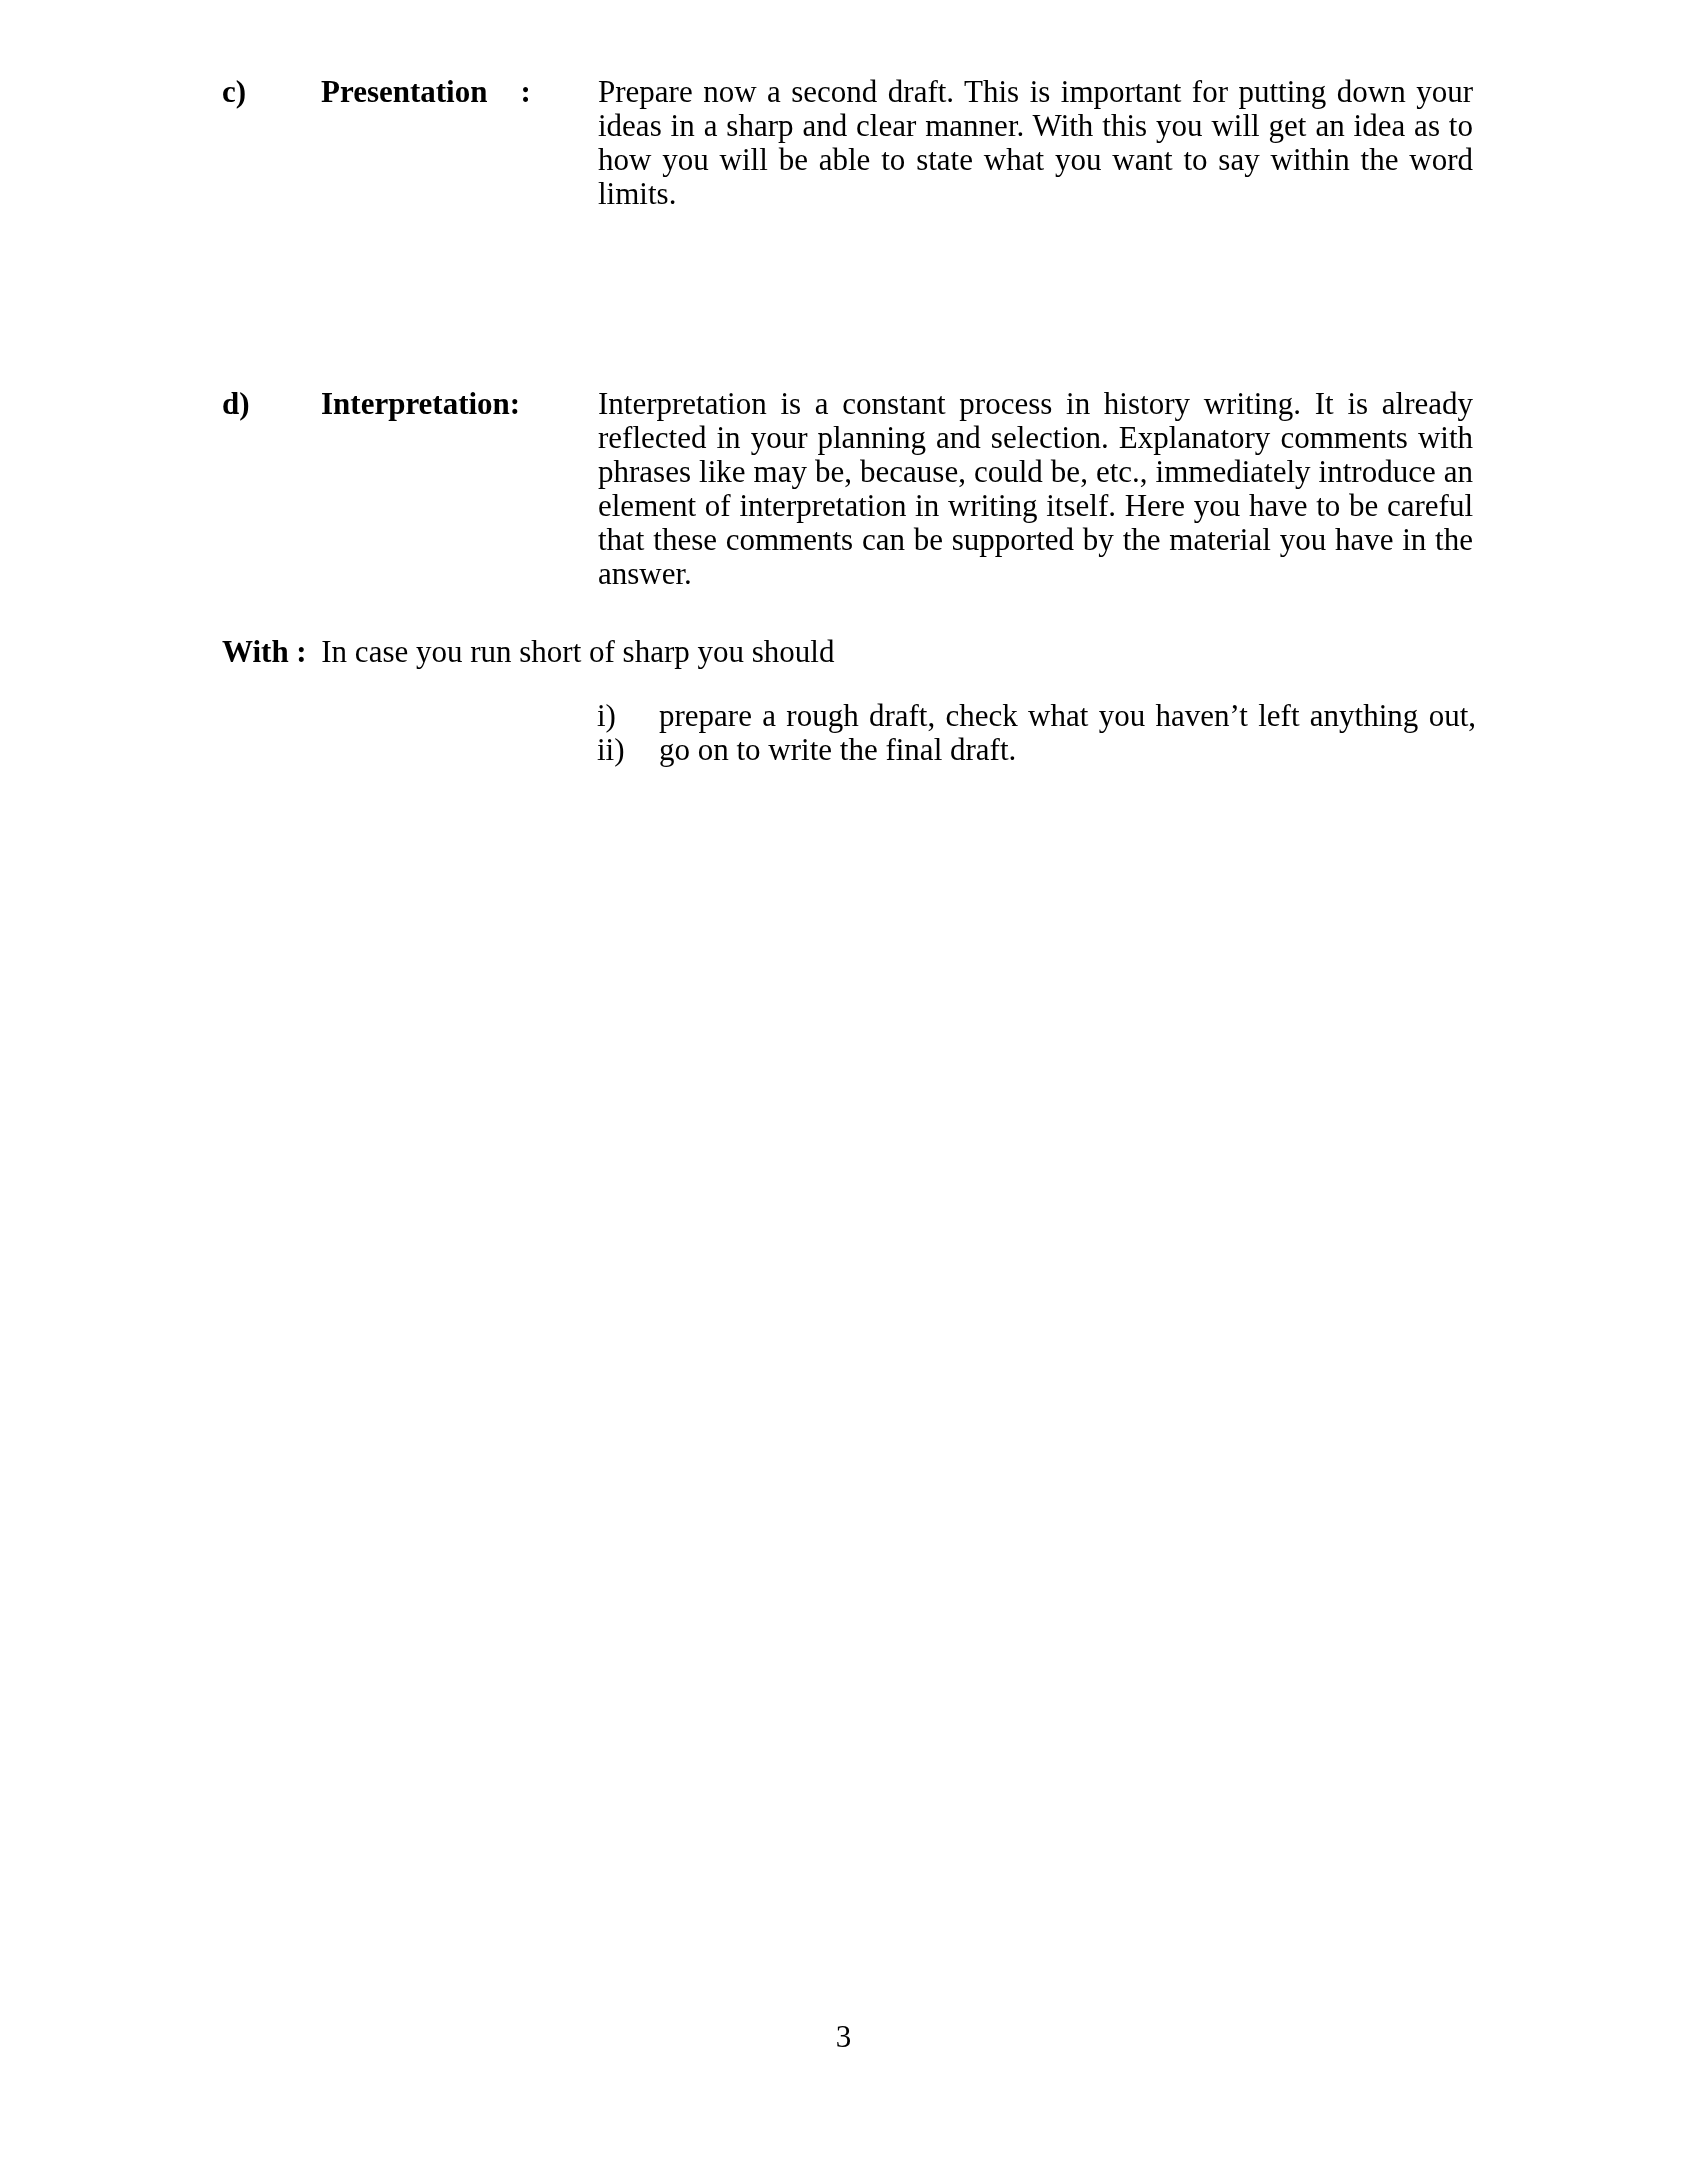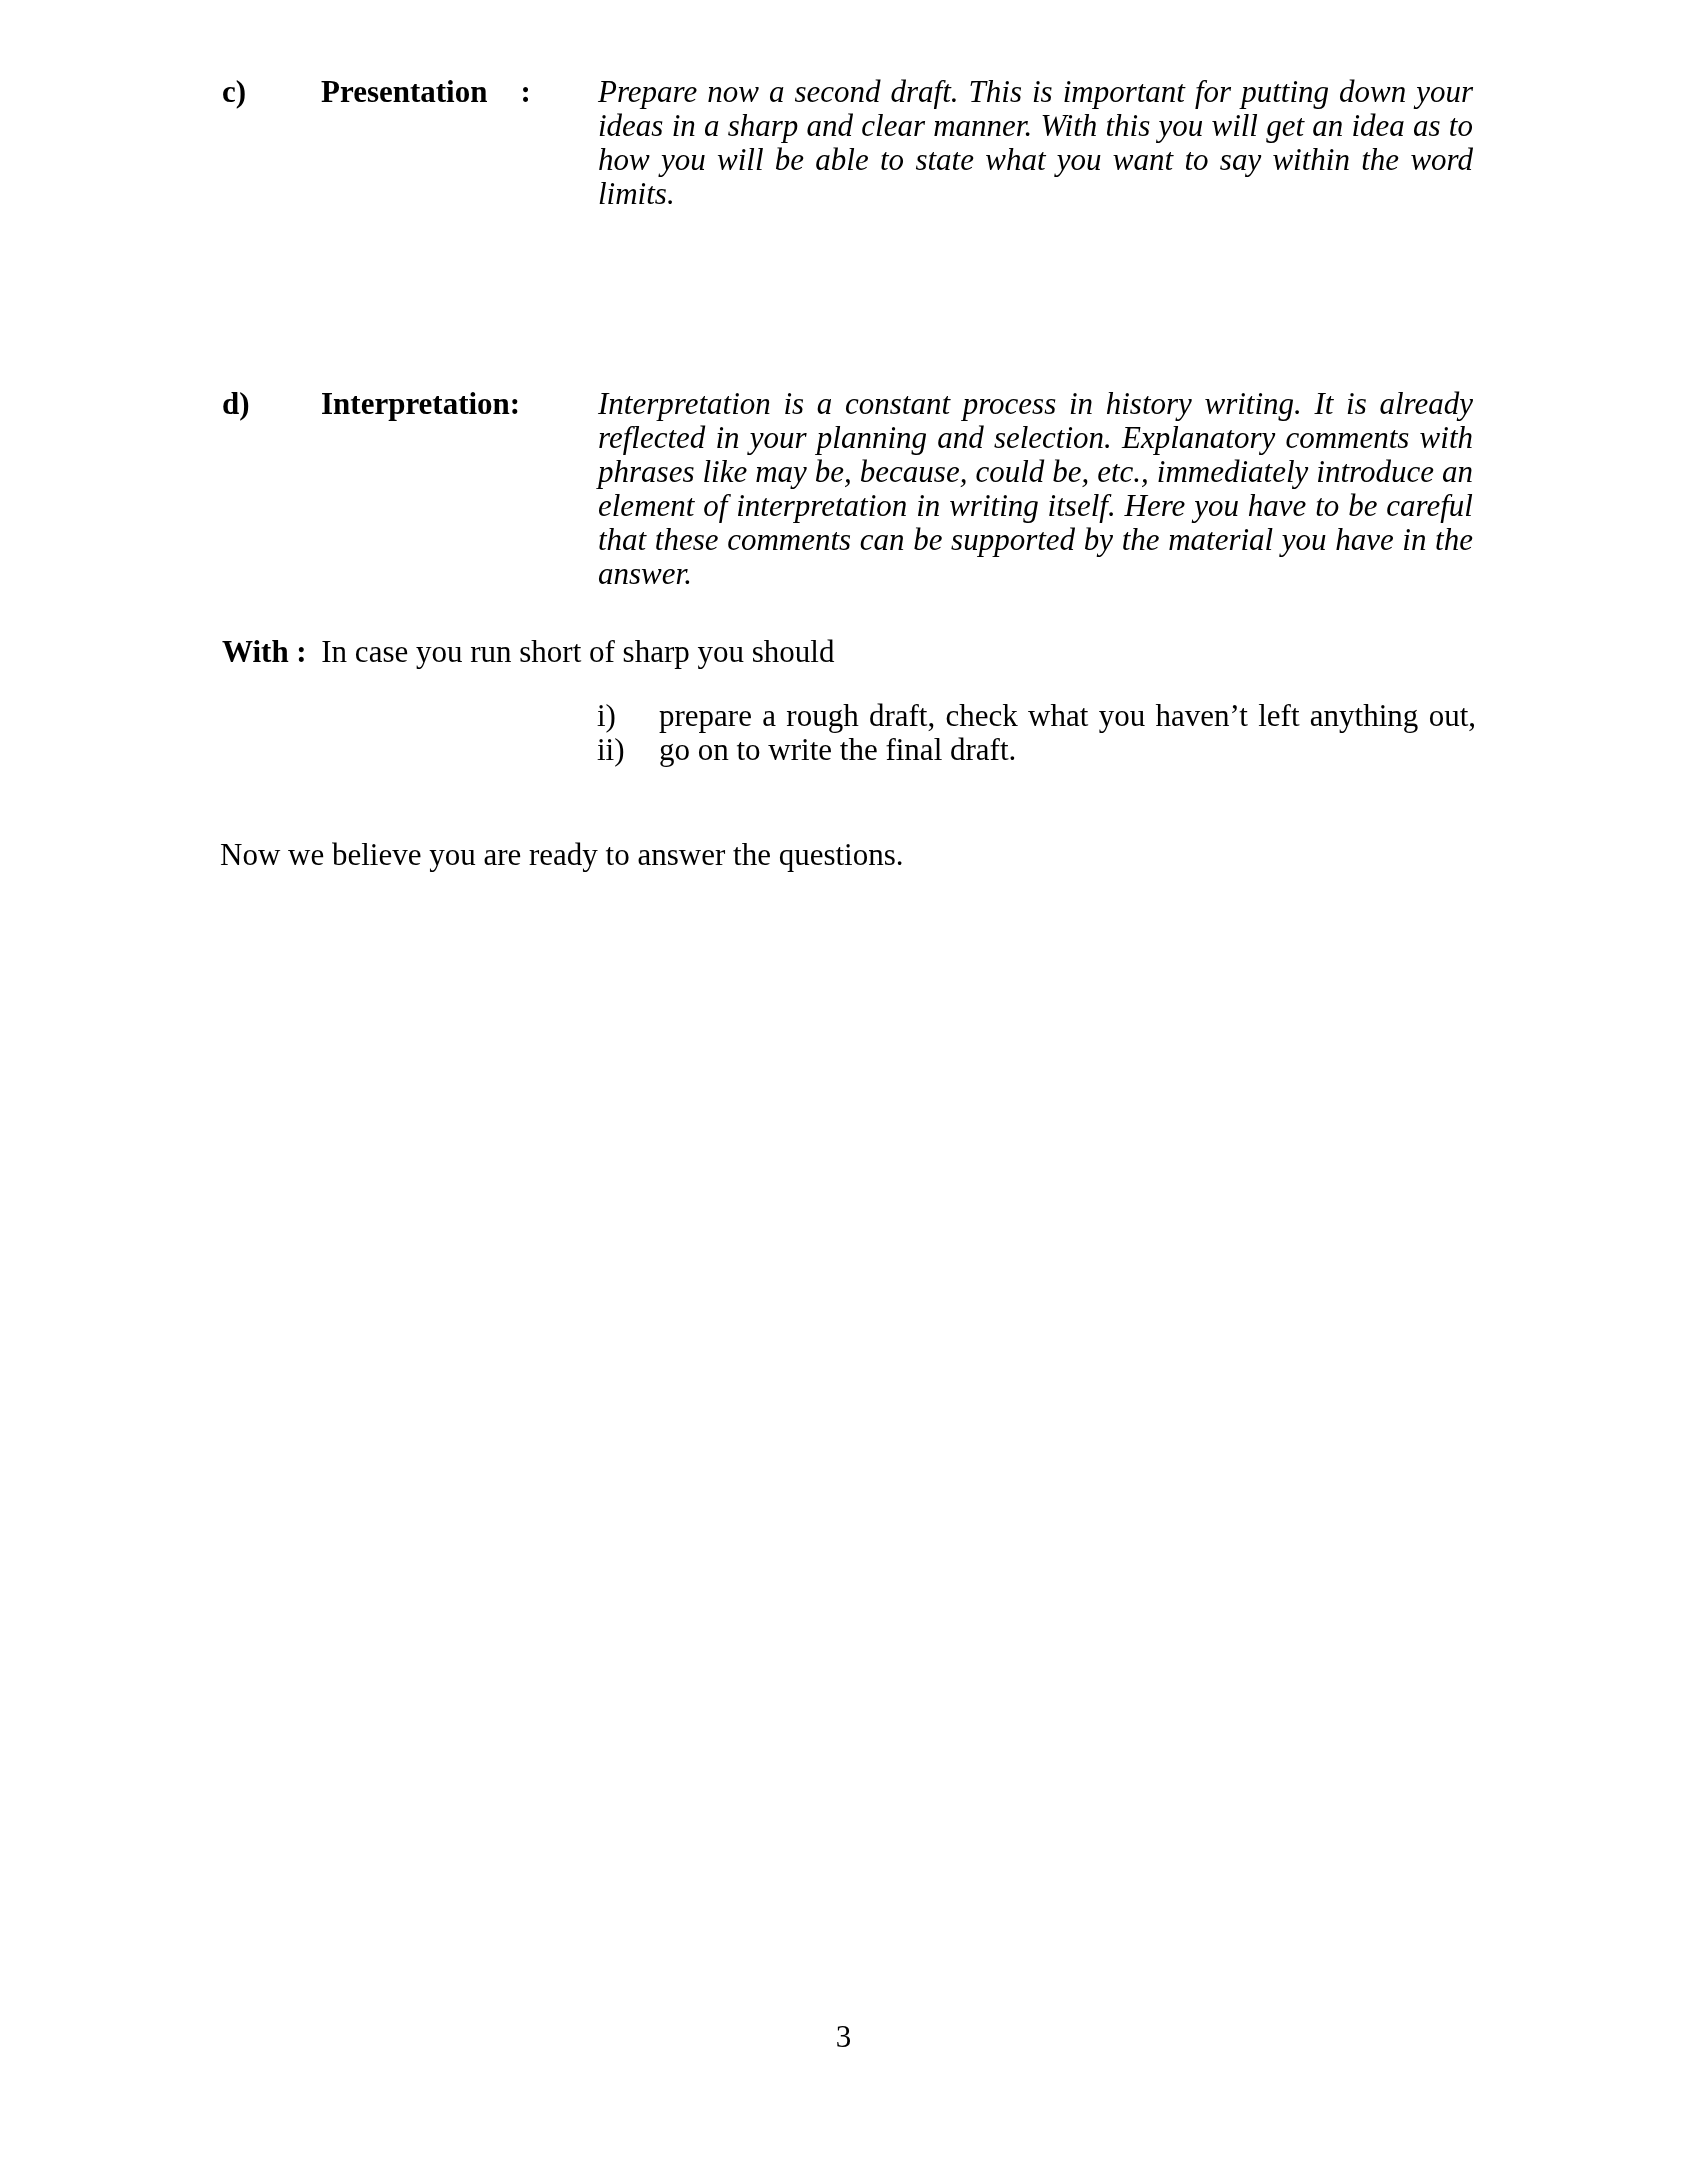--- a/index.html
+++ b/index.html
@@ -19,21 +19,21 @@
     overflow: hidden;
   }
   .sec {
     position: absolute;
     left: 222px;
     width: 1251px;
     display: grid;
     grid-template-columns: 99px 277px 875px;
   }
   .bold { font-weight: bold; }
-  .sec p { margin: 0; text-align: justify; font-style: italic; }
+  .sec p { margin: 0; text-align: justify; }
   .sec p.p2 { margin-top: 21px; }
   .label-colon { margin-left: 33px; font-weight: bold; }
   #sec-c { top: 75px; }
   #sec-d { top: 387px; }
   #note-row {
     position: absolute;
     left: 222px;
     top: 635px;
     width: 1257px;
     white-space: nowrap;
@@ -105,18 +105,17 @@
       </div>
     </div>
     <div class="li">
       <div>ii)</div>
       <div>
         <div>go on to write the final draft.</div>
       </div>
     </div>
   </div>
 
-  <div id="closing">Now we believe you are ready to answer the questions.</div>
 
   <div id="pagenum">3</div>
 
 </div>
 
 
 </body></html>

